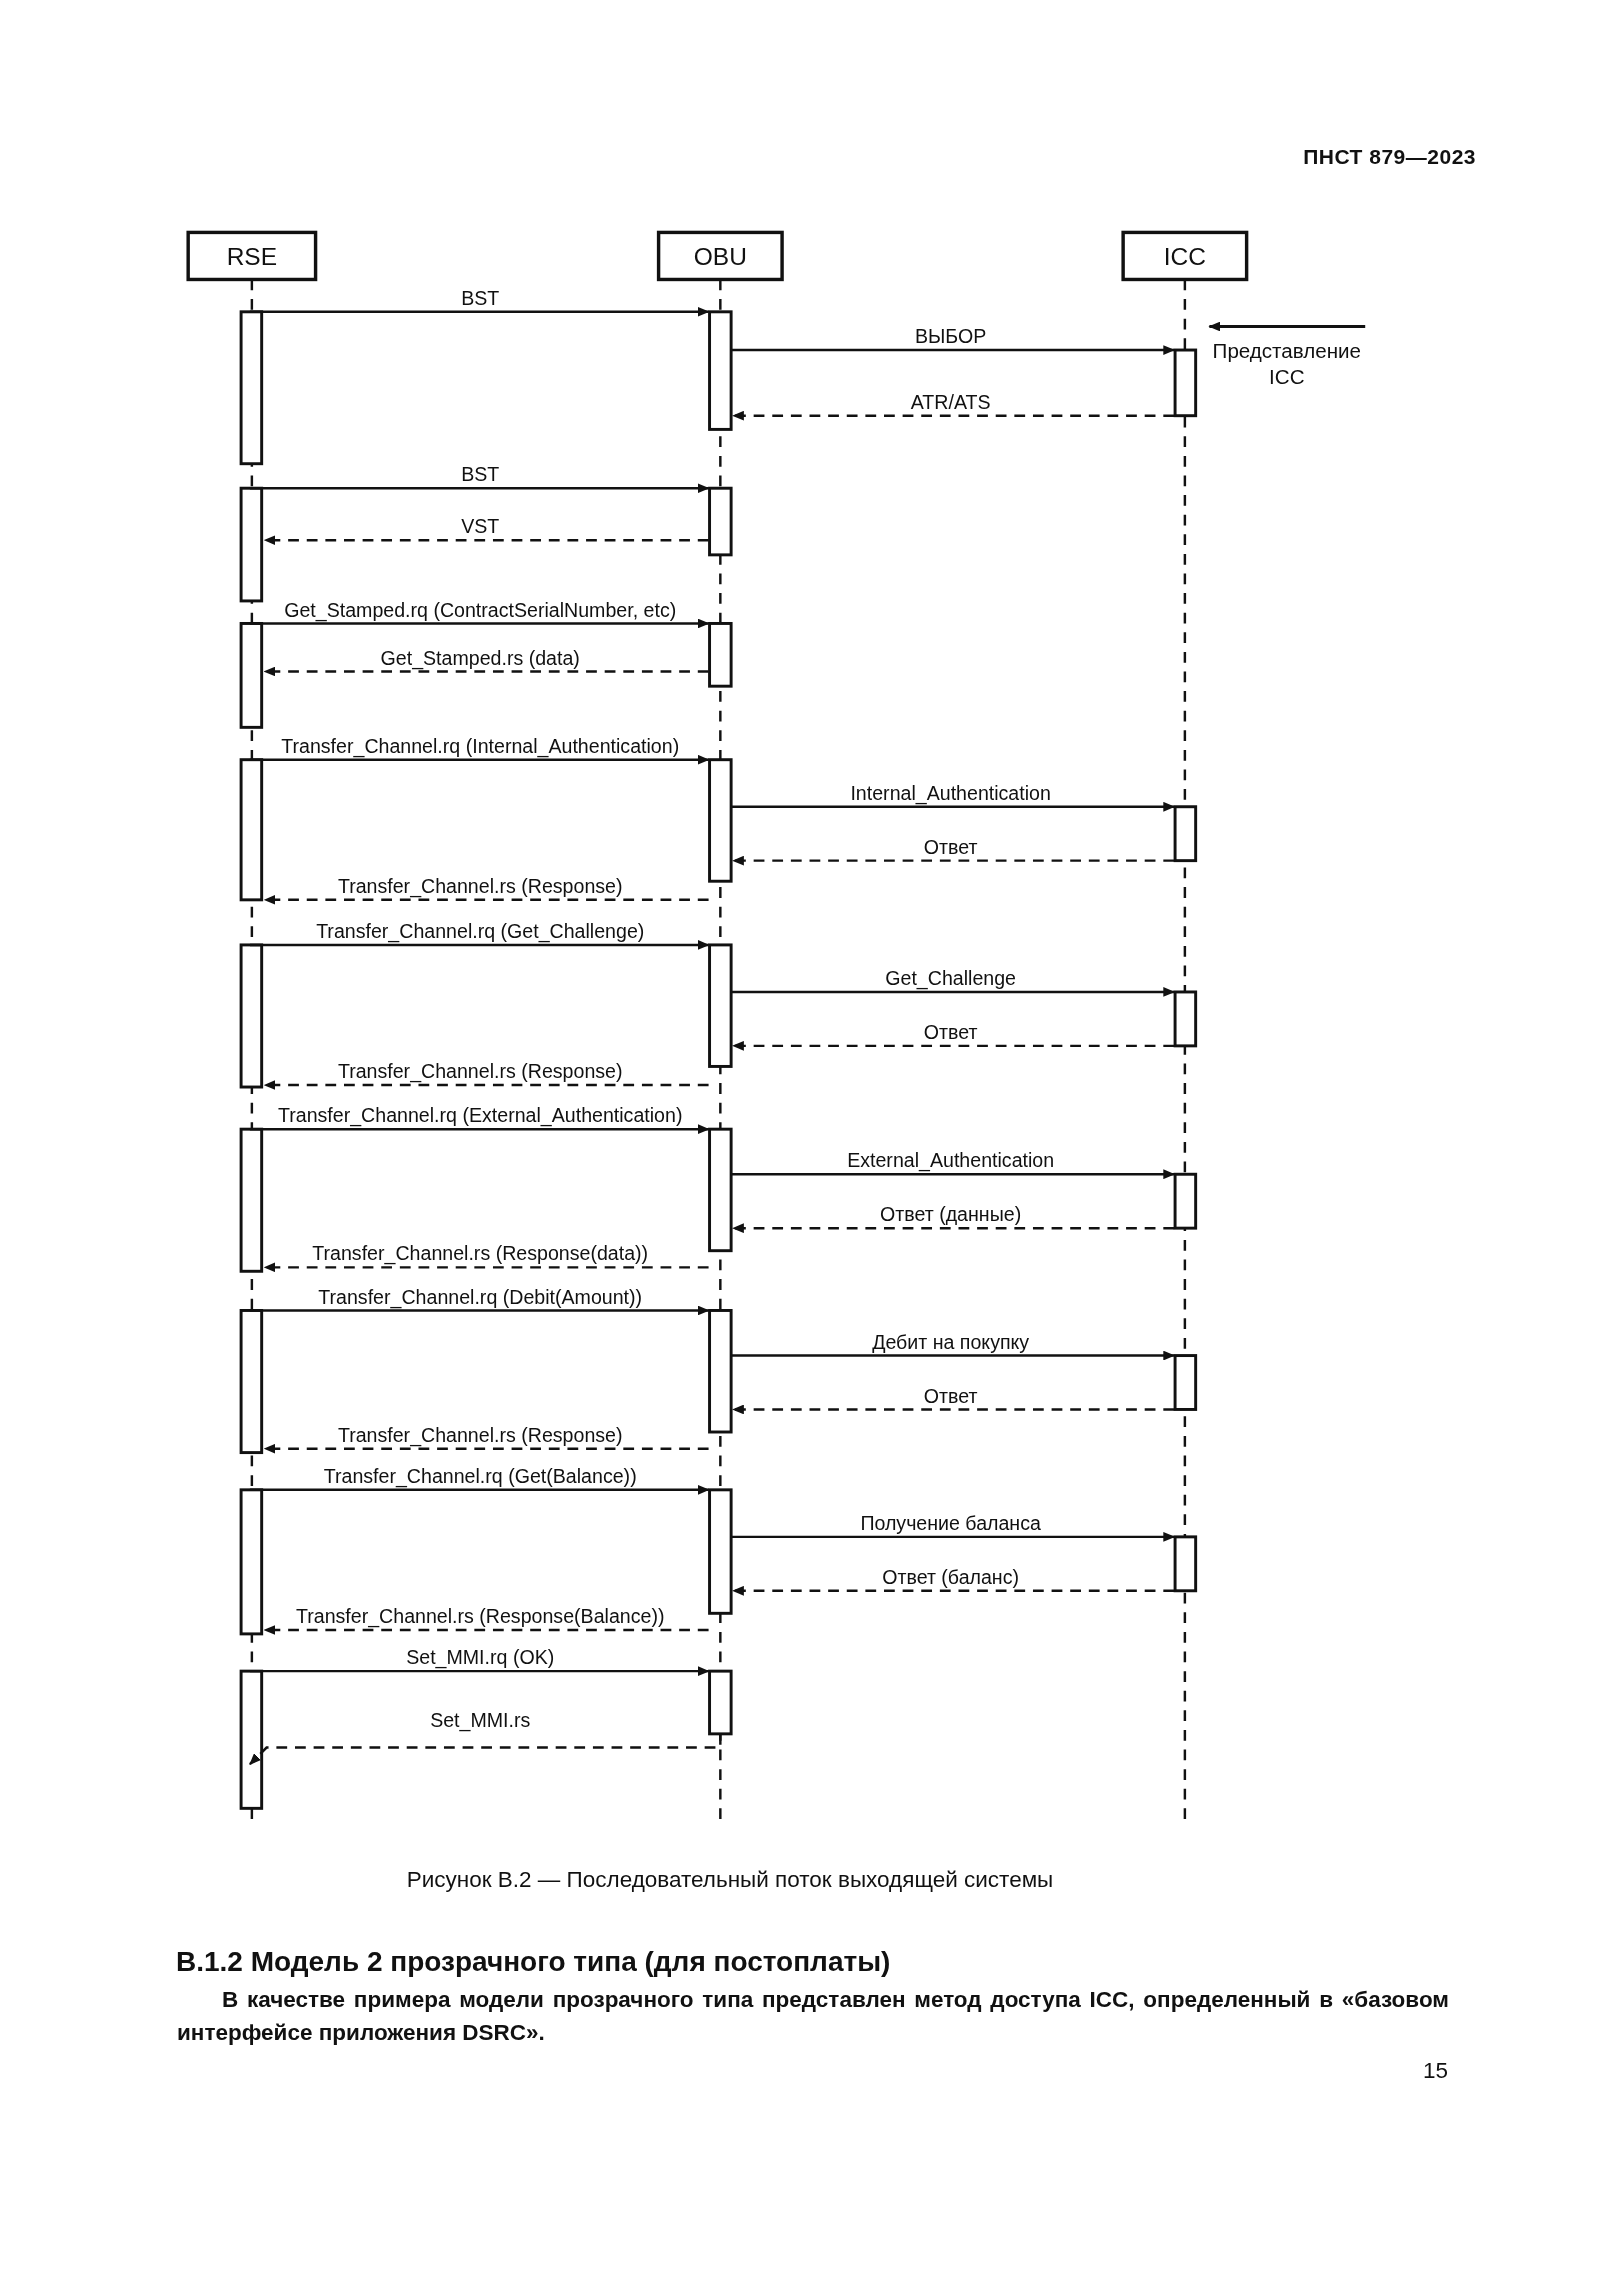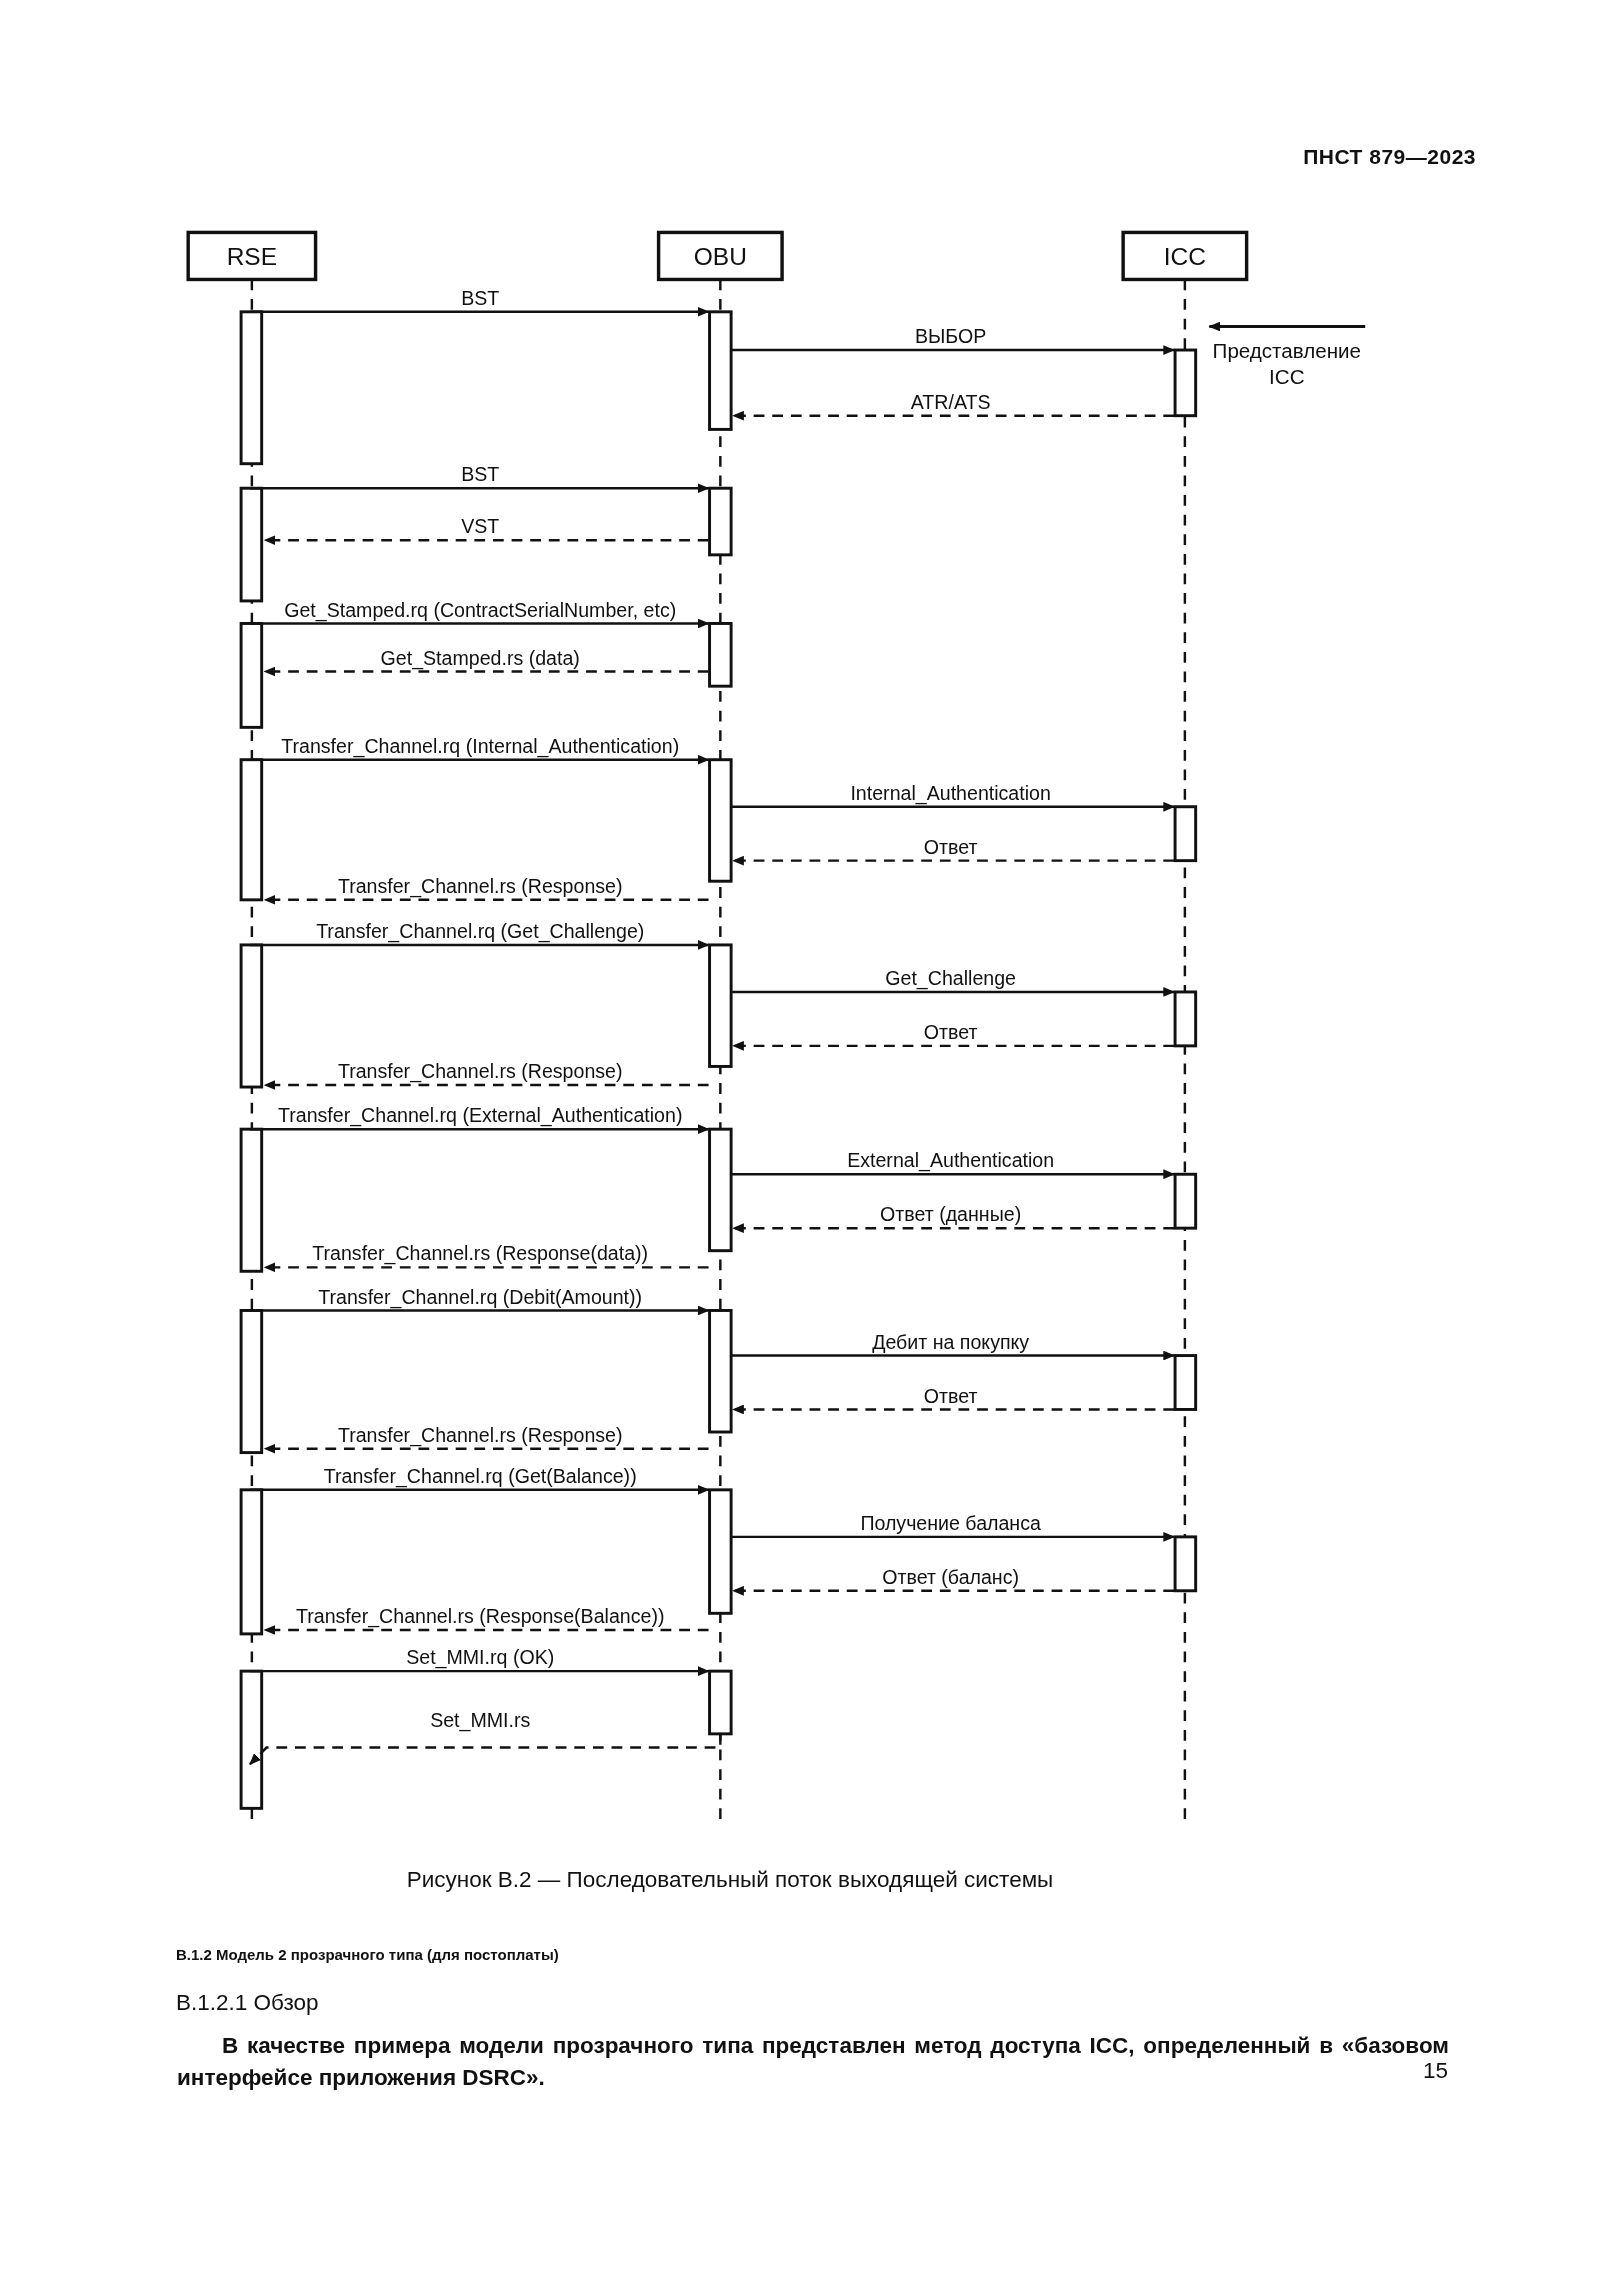--- a/index.html
+++ b/index.html
@@ -21,21 +21,21 @@
   .lbl{font-family:"Liberation Sans",sans-serif;font-size:20px;fill:#111;}
   .lbl-box{font-family:"Liberation Sans",sans-serif;font-size:25px;fill:#111;}
   .lbl-note{font-family:"Liberation Sans",sans-serif;font-size:21px;fill:#111;}
 
   
   .figure-caption{
     position:absolute;top:1867px;left:0;width:1460px;
     text-align:center;font-size:22.5px;
   }
   .body-block{position:absolute;left:176px;top:1946px;width:1274px;}
-  .h-sub{font-size:15px;font-weight:bold;margin:0 0 27px 0;}
+  .h-sub{font-size:28px;font-weight:bold;margin:0 0 6px 0;}
   .h-sub2{font-size:22.5px;margin:0 0 13.7px 0;}
   .para{font-size:22.5px;line-height:1.45;margin:1px;text-align:justify;font-weight:bold;}
   .para .indent{display:inline-block;width:45px;}
   .page-number{
     position:absolute;top:2058px;right:173px;font-size:22.5px;
   }
 </style>
 </head>
 <body>
 
@@ -253,20 +253,19 @@
         <text class="lbl-note" x="1313" y="365" text-anchor="middle">Представление</text>
         <text class="lbl-note" x="1313" y="392" text-anchor="middle">ICC</text>
       </g>
     </svg>
   </div>
 
   <div class="figure-caption">Рисунок В.2 — Последовательный поток выходящей системы</div>
 
   <div class="body-block">
     <p class="h-sub">В.1.2  Модель 2 прозрачного типа (для постоплаты)</p>
-    <p class="h-sub2">В.1.2.1 Обзор</p>
     <p class="para"><span class="indent"></span><span>В качестве примера модели прозрачного типа представлен метод доступа ICC, определенный в «базовом интерфейсе приложения DSRC».</span></p>
   </div>
 
   <div class="page-number">15</div>
 
 </div>
 
 
 </body></html>

